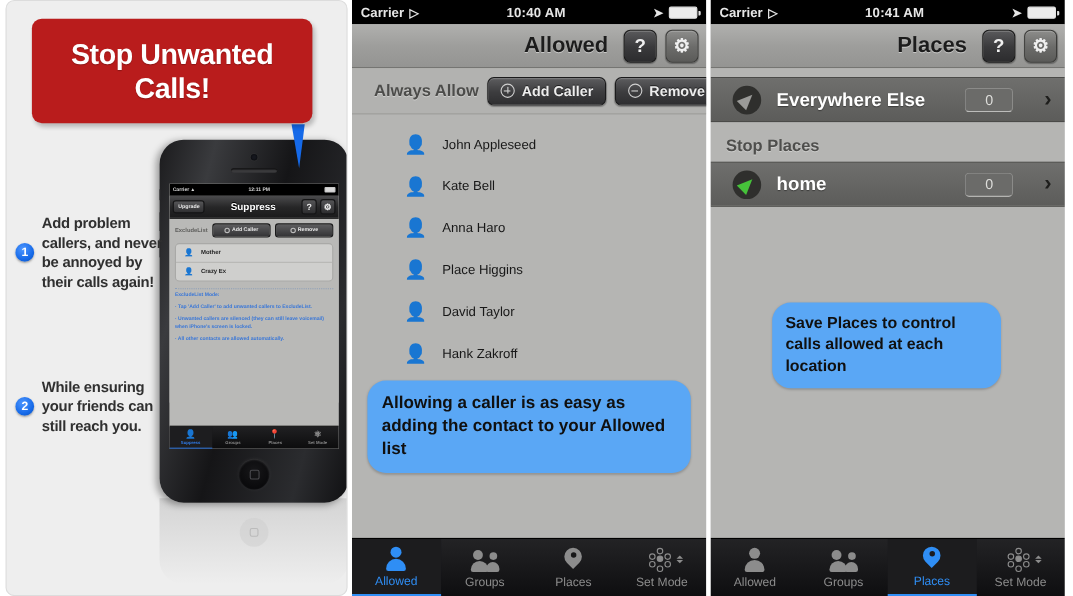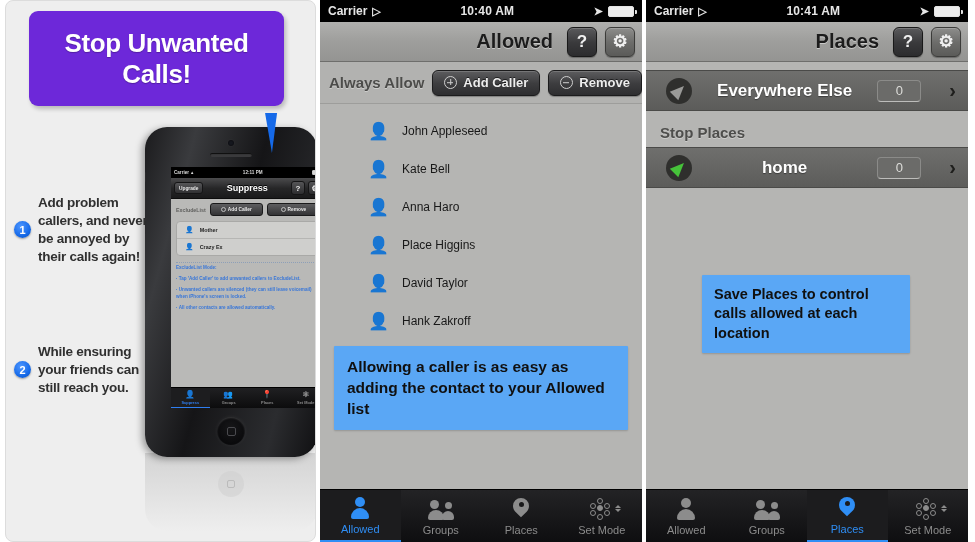--- a/index.html
+++ b/index.html
@@ -17,23 +17,23 @@
     position: relative;
     width: 311px; height: 542px;
     margin-left: 5px;
     background: #eeeeee;
     border: 1px solid #dcdcdc;
     border-radius: 8px;
     overflow: hidden;
   }
   .promo-callout {
     position: absolute;
-    left: 23px; top: 10px;
+    left: 23px; top: 16px;
     width: 255px; height: 95px;
-    background: #6d28d9;
+    background: #b91c1c;
     border-radius: 9px;
     box-shadow: 2px 3px 4px rgba(0,0,0,.22);
     display: flex; align-items: center; justify-content: center;
     flex-direction: column;
     z-index: 4;
   }
   .promo-callout .l1, .promo-callout .l2 {
     color: #ffffff;
     font-size: 26px;
     font-weight: bold;
@@ -114,21 +114,21 @@
     width: 28px; height: 28px; border-radius: 50%;
     background: radial-gradient(circle at 50% 40%, #171719 0%, #0a0a0c 70%);
     box-shadow: inset 0 1px 2px rgba(255,255,255,.18), 0 0 4px rgba(255,255,255,.06);
     display: flex; align-items: center; justify-content: center;
   }
   .phone-home i {
     display: block; width: 9px; height: 9px; border-radius: 2px;
     border: 1.3px solid #4a4a4e;
   }
   .phone-screen {
-    position: absolute; left: 26px; top: 40px;
+    position: absolute; left: 9px; top: 40px;
     width: 154px; height: 241px;
     background: #b9b9b7;
     overflow: hidden;
   }
   .ps-status {
     height: 11px; background: #000;
     display: flex; align-items: center;
     padding: 0 3px;
     color: #d9d9d9; font-size: 4.6px; font-weight: bold;
   }
@@ -271,21 +271,21 @@
     color: #f0f0f0; font-size: 17px; font-weight: bold;
     display: flex; align-items: center; justify-content: center;
   }
   .navbar .sq.light {
     background: linear-gradient(#8d8d8b, #6c6c6a 52%, #5b5b59);
     border: 1px solid #3b3b39;
   }
   .toolbar {
     height: 42px;
     background: #b2b2b0;
-    display: flex; align-items: center; padding: 0 9px; gap: 8px;
+    display: flex; align-items: center; padding: 0 20px; gap: 8px;
     border-bottom: 1px solid #9d9d9b;
   }
   .toolbar .lbl {
     color: #4c4c4a; font-size: 15px; font-weight: bold;
     text-shadow: 0 1px 0 rgba(255,255,255,.35);
     white-space: nowrap;
   }
   .gbtn {
     background: linear-gradient(#5d5d5f, #3d3d3f 52%, #2e2e30);
     border: 1px solid #1b1b1c; border-radius: 6px;
@@ -326,21 +326,21 @@
     display: flex; align-items: center; gap: 18px;
     padding: 0 0 0 48px;
     height: 38px;
   }
   .crow .pic { color: #3a7ff0; font-size: 17px; width: 16px; text-align: center; }
   .crow .nm { color: #181818; font-size: 12px; }
 
   .callout {
     margin: 6px 14px 0 14px;
     background: #5aa7f5;
-    border-radius: 1px;
+    border-radius: 17px;
     padding: 11px 13px;
     color: #101010; font-size: 15.5px; font-weight: bold;
     line-height: 1.34;
     box-shadow: 0 1px 2px rgba(0,0,0,.18);
   }
   .callout.small {
     margin: 0; position: absolute;
     left: 56px; top: 275px; width: 208px;
     font-size: 14.5px; padding: 10px 12px;
   }
@@ -398,21 +398,20 @@
   .ic-mode .arrow::after  { top: 4.6px; border-top: 3.6px solid currentColor; }
 
   
   .place-row {
     height: 41px;
     background: linear-gradient(#6f6f6d, #5c5c5a);
     display: flex; align-items: center;
     padding: 0 12px 0 20px; gap: 14px;
     border-top: 1px solid #4a4a48;
     border-bottom: 1px solid #4a4a48;
-    text-align: center;
   }
   .place-row .badgecircle {
     width: 26px; height: 26px; border-radius: 50%;
     background: #2f2f2d;
     display: flex; align-items: center; justify-content: center;
     flex: 0 0 auto;
   }
   .place-row .arrowglyph {
     width: 0; height: 0;
     border-left: 6px solid transparent;

